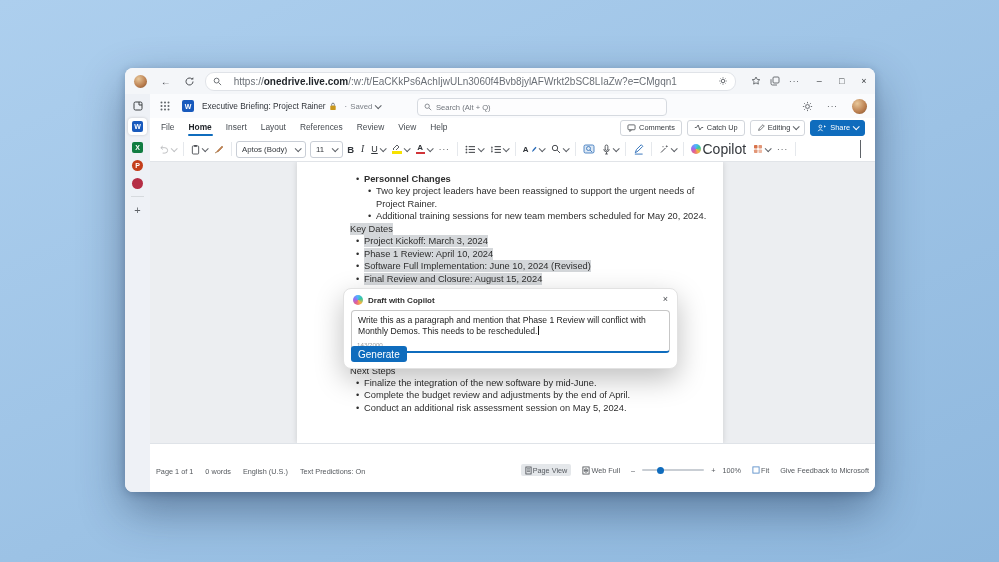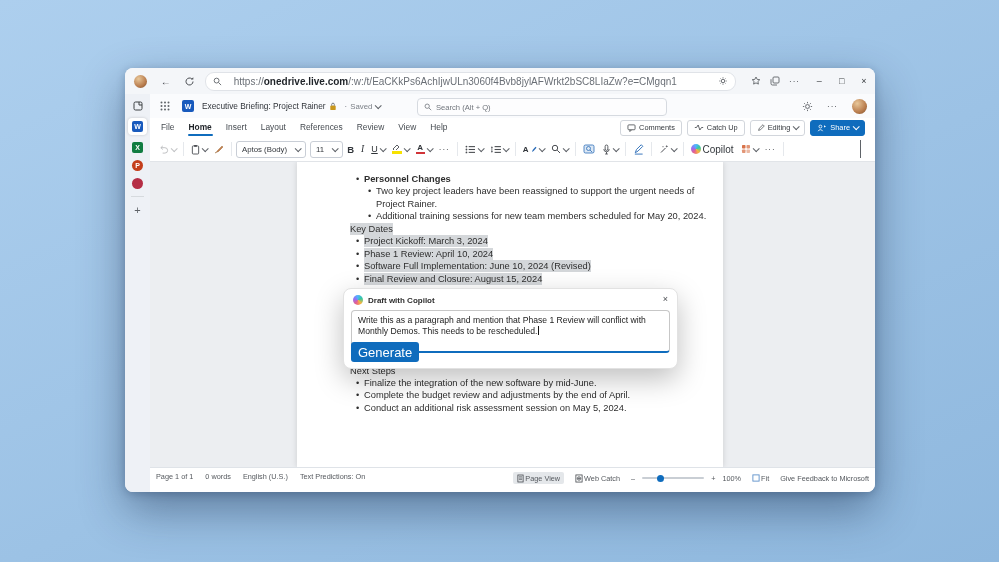--- a/index.html
+++ b/index.html
@@ -49,21 +49,21 @@
   .ch{width:4px;height:4px;border-right:1px solid #5f6368;border-bottom:1px solid #5f6368;transform:rotate(45deg) translateY(-1px);flex:0 0 auto}
   .fontbox{border:1px solid #c9ced6;border-radius:3px;height:15px;display:flex;align-items:center;padding:0 5px;font-size:7.8px;color:#33373c;gap:8px}
   .glyphB{font-weight:bold;font-size:9.5px;color:#2f3338}
   .glyphI{font-style:italic;font-family:"Liberation Serif",serif;font-size:9.5px;color:#2f3338}
   .glyphU{text-decoration:underline;font-size:9px;color:#2f3338}
   .colstack{display:flex;flex-direction:column;align-items:center;line-height:1}
   .ylbar{width:10px;height:2.5px;background:#f7e200;margin-top:1px}
   .rdbar{width:9px;height:2.5px;background:#d13438;margin-top:0px}
   .glyphA{font-weight:bold;font-size:8px;color:#2f3338}
   .cplogo{width:10px;height:10px;border-radius:50%;background:conic-gradient(from 210deg,#e8618c,#9a6cf0,#4fb3ff,#35c8a0,#f5b73d,#e8618c)}
-  .rlabel{font-size:10px;color:#33373c}
+  .rlabel{font-size:14px;color:#33373c}
   .mdots{font-size:8px;color:#4a4d52;letter-spacing:1px}
 
   
   .docarea{flex:1;background:#eceef1;position:relative;overflow:hidden}
   .page{position:absolute;left:147px;top:0;width:426px;height:100%;background:#fff;box-shadow:0 0 6px rgba(0,0,0,.14)}
   .dl{position:absolute;font-size:9.3px;line-height:12px;color:#2e2e2e;white-space:nowrap;display:flex;gap:0}
   .dl .blt{width:8px;flex:0 0 auto;color:#2e2e2e}
   .dl.h{left:53px;font-weight:normal}
   .dl.b1{left:59px}
   .dl.b2{left:71px}
@@ -72,24 +72,24 @@
   .dl.sel .txt{background:#d4d7da}
 
   
   .cdlg{position:absolute;left:193px;top:126px;width:333px;height:79px;background:#fff;border:1px solid #e2e2e2;border-radius:8px;box-shadow:0 10px 28px rgba(0,0,0,.25);z-index:6}
   .cdlg .hdr{display:flex;align-items:center;gap:5px;padding:6px 9px 3px}
   .cdlg .hdr .t{font-size:8px;font-weight:bold;color:#2e2e2e}
   .cdlg .close{position:absolute;right:9px;top:5px;font-size:9px;color:#4a4d52}
   .pbox{position:absolute;left:7px;right:7px;top:21px;height:36px;border:1px solid #c7c7c7;border-bottom:2px solid #0f6cbd;border-radius:4px;padding:4px 6px 0;font-size:8.6px;line-height:10.8px;color:#222;white-space:normal}
   .caret{display:inline-block;width:1px;height:9px;background:#111;vertical-align:-1px;margin-left:1px}
   .counter{position:absolute;left:13px;top:52px;font-size:6.2px;color:#9a9a9a}
-  .genbtn{position:absolute;left:7px;bottom:6px;background:#0f6cbd;color:#fff;font-size:13px;padding:2.5px 7px;border-radius:3px}
+  .genbtn{position:absolute;left:7px;bottom:6px;background:#0f6cbd;color:#fff;font-size:10px;padding:2.5px 7px;border-radius:3px}
 
   
-  .statusbar{height:16px;background:#fff;border-top:1px solid #dfe3e8;display:flex;align-items:flex-start;font-size:7.3px;color:#55595e;padding:4px 6px;gap:12px;white-space:nowrap}
+  .statusbar{height:16px;background:#fff;border-top:1px solid #dfe3e8;display:flex;align-items:flex-end;font-size:7.3px;color:#55595e;padding:16px 6px;gap:12px;white-space:nowrap}
   .sright{margin-left:auto;display:flex;align-items:center;gap:7px}
   .viewbtn{display:flex;align-items:center;gap:1px;padding:1.5px 4px;border-radius:2px}
   .viewbtn.on{background:#e4e7ea}
   .track{width:62px;height:2px;background:#c9ced4;border-radius:1px;position:relative}
   .knob{position:absolute;left:15px;top:-2.5px;width:7px;height:7px;border-radius:50%;background:#0f6cbd}
   svg{display:block}
 </style>
 </head>
 <body>
 
@@ -494,21 +494,21 @@
                 <path d="M2.2 3h3.6M2.2 4.6h3.6M2.2 6.2h3.6" stroke="#44484d" stroke-width=".7"></path>
               </svg>
             <span>Page View</span>
           </span>
           <span class="viewbtn">
             <svg width="8" height="9" viewBox="0 0 9 10">
                 <rect x="1" y="1" width="7" height="8" fill="none" stroke="#44484d" stroke-width=".9"></rect>
                 <circle cx="4.5" cy="5" r="2" fill="none" stroke="#44484d" stroke-width=".7"></circle>
                 <path d="M2.5 5h4M4.5 3v4" stroke="#44484d" stroke-width=".7"></path>
               </svg>
-            <span>Web Catch</span>
+            <span>Web Full</span>
           </span>
           <span>–</span>
           <span class="track">
               <span class="knob"></span>
             </span>
           <span>+</span>
           <span>100%</span>
           <span class="viewbtn">
             <svg width="8" height="8" viewBox="0 0 9 9">
                 <rect x="1" y="1" width="7" height="7" fill="none" stroke="#5b8fc9" stroke-width="1"></rect>

